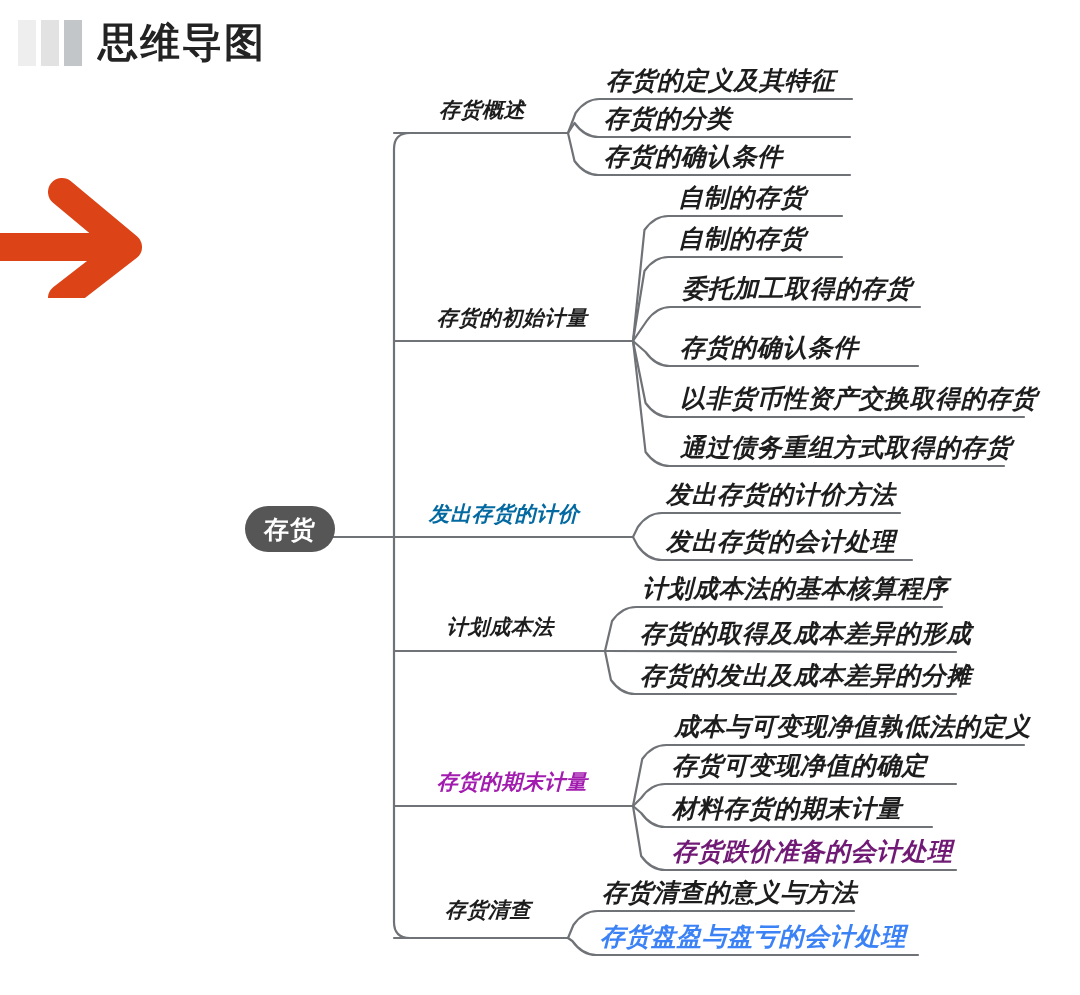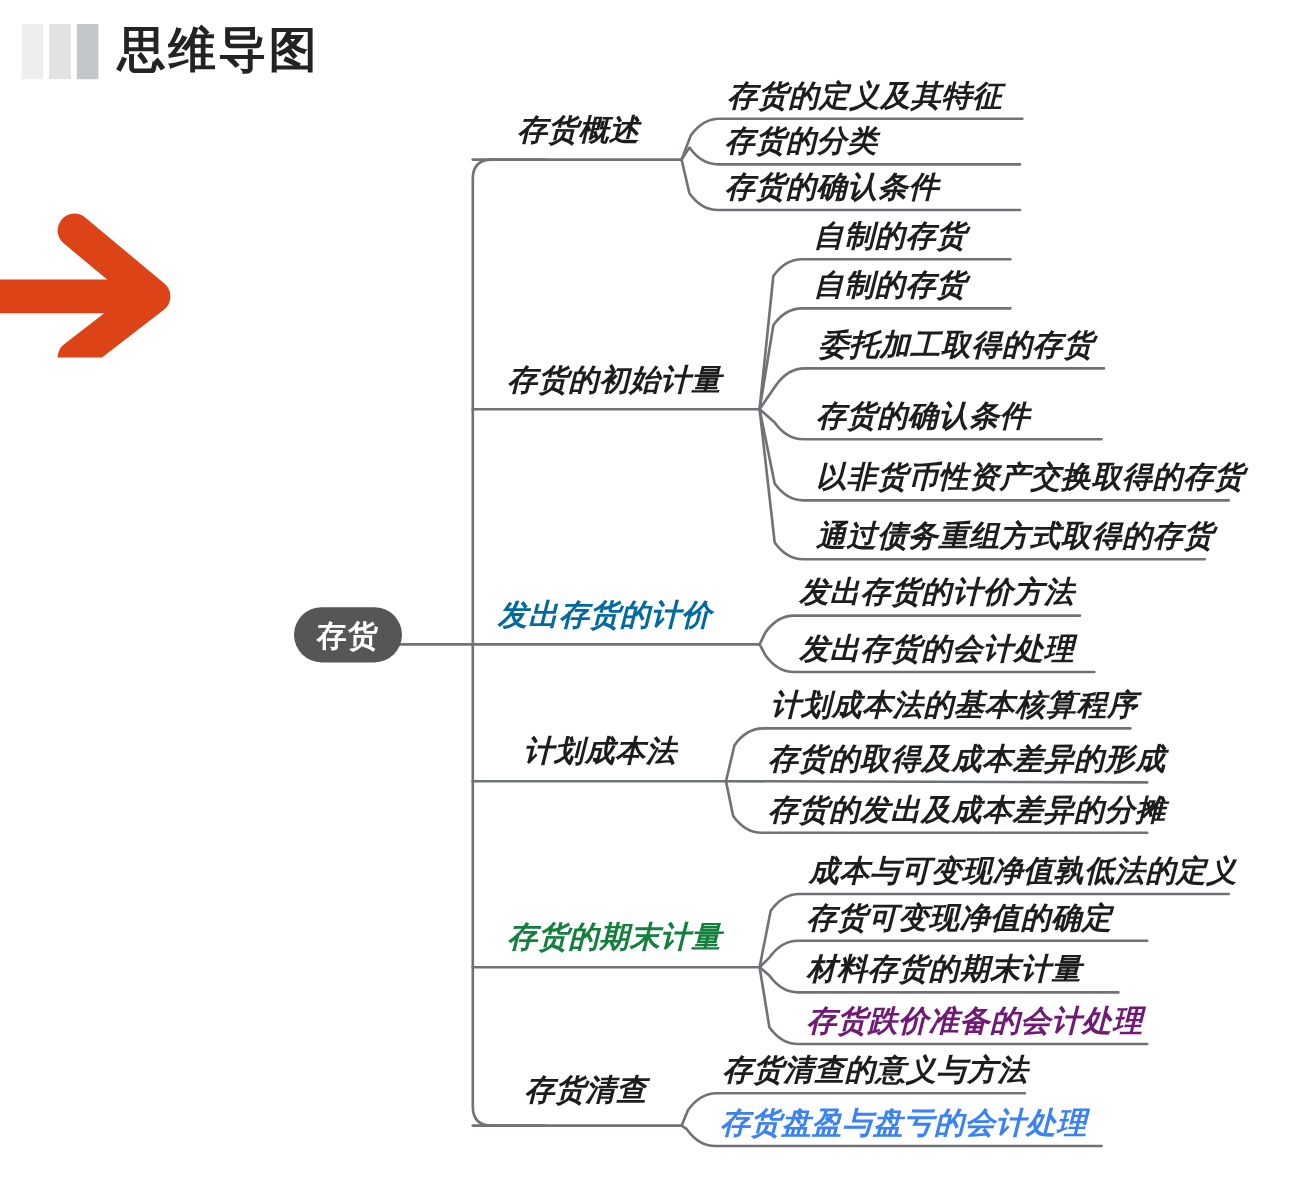--- a/index.html
+++ b/index.html
@@ -92,21 +92,21 @@
   
   .node-label {
     position: absolute;
     white-space: nowrap;
     color: #1d1d1d;
     font-weight: 700;
     font-family: "Liberation Serif", "DejaVu Serif", serif;
     font-style: italic;
   }
   .lvl1-label {
-    font-size: 25px;
+    font-size: 21px;
     line-height: 28px;
     letter-spacing: 0.5px;
     transform: translate(-50%, -100%);
   }
   .lvl2-label {
     font-size: 25px;
     line-height: 28px;
     letter-spacing: 0.5px;
     transform: translateY(-100%);
   }
@@ -179,21 +179,21 @@
       <div class="node-label lvl2-label" style="left: 680px; top: 362px; color: rgb(29, 29, 29);">存货的确认条件</div>
       <div class="node-label lvl2-label" style="left: 680px; top: 413px; color: rgb(29, 29, 29);">以非货币性资产交换取得的存货</div>
       <div class="node-label lvl2-label" style="left: 680px; top: 462px; color: rgb(29, 29, 29);">通过债务重组方式取得的存货</div>
       <div class="node-label lvl1-label" style="left: 504px; top: 528px; color: #0369a1;">发出存货的计价</div>
       <div class="node-label lvl2-label" style="left: 666px; top: 509px; color: rgb(29, 29, 29);">发出存货的计价方法</div>
       <div class="node-label lvl2-label" style="left: 666px; top: 556px; color: rgb(29, 29, 29);">发出存货的会计处理</div>
       <div class="node-label lvl1-label" style="left: 500px; top: 641px; color: rgb(29, 29, 29);">计划成本法</div>
       <div class="node-label lvl2-label" style="left: 642px; top: 603px; color: rgb(29, 29, 29);">计划成本法的基本核算程序</div>
       <div class="node-label lvl2-label" style="left: 640px; top: 648px; color: rgb(29, 29, 29);">存货的取得及成本差异的形成</div>
       <div class="node-label lvl2-label" style="left: 640px; top: 690px; color: rgb(29, 29, 29);">存货的发出及成本差异的分摊</div>
-      <div class="node-label lvl1-label" style="left: 512px; top: 796px; color: #15803d;">存货的期末计量</div>
+      <div class="node-label lvl1-label" style="left: 512px; top: 796px; color: #a21caf;">存货的期末计量</div>
       <div class="node-label lvl2-label" style="left: 674px; top: 741px; color: rgb(29, 29, 29);">成本与可变现净值孰低法的定义</div>
       <div class="node-label lvl2-label" style="left: 672px; top: 780px; color: rgb(29, 29, 29);">存货可变现净值的确定</div>
       <div class="node-label lvl2-label" style="left: 672px; top: 823px; color: rgb(29, 29, 29);">材料存货的期末计量</div>
       <div class="node-label lvl2-label" style="left: 672px; top: 866px; color: #701a75;">存货跌价准备的会计处理</div>
       <div class="node-label lvl1-label" style="left: 488px; top: 924px; color: rgb(29, 29, 29);">存货清查</div>
       <div class="node-label lvl2-label" style="left: 602px; top: 907px; color: rgb(29, 29, 29);">存货清查的意义与方法</div>
       <div class="node-label lvl2-label" style="left: 600px; top: 951px; color: #3b82f6;">存货盘盈与盘亏的会计处理</div>
     </div>
 
 </div>

